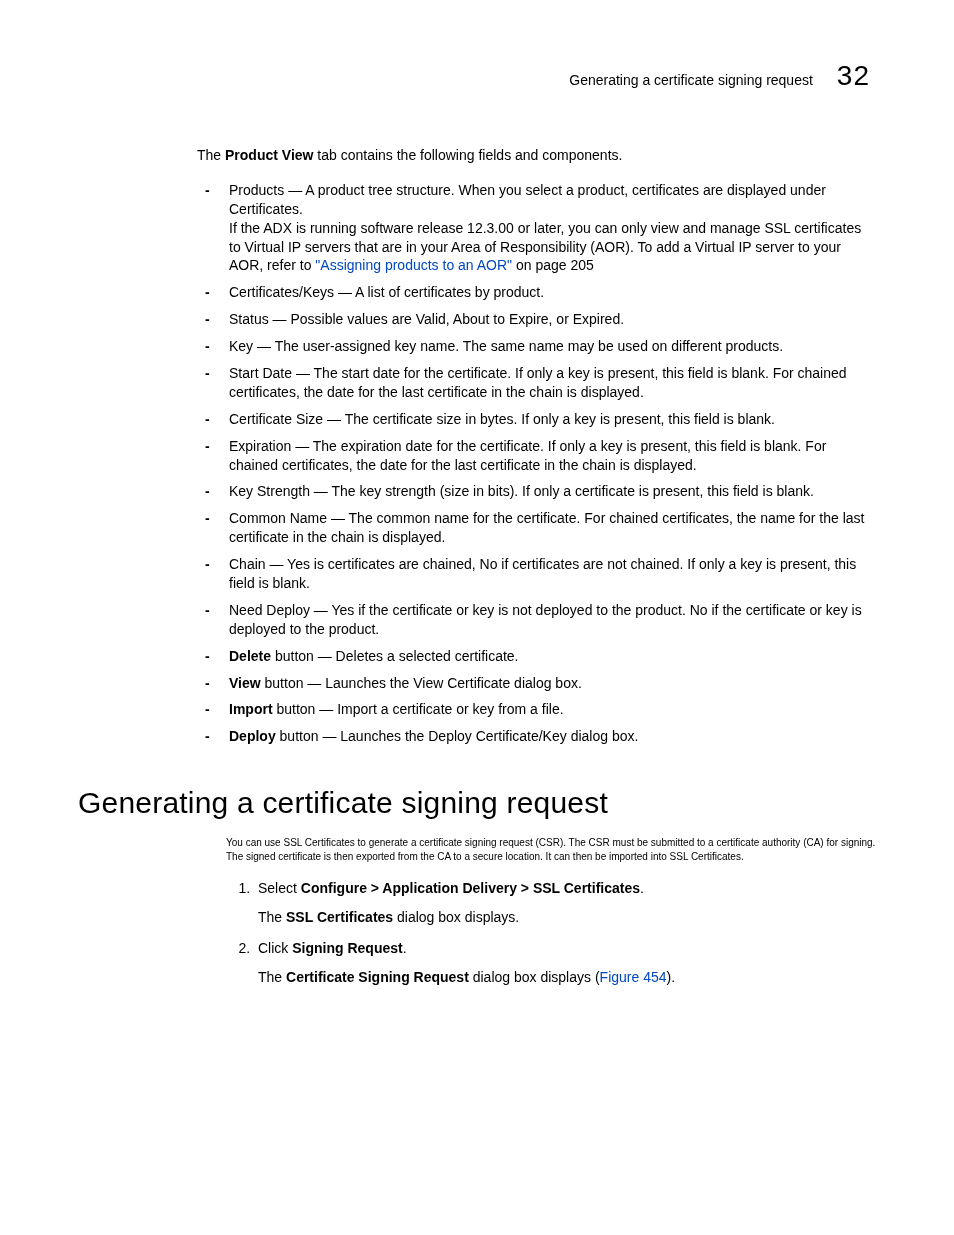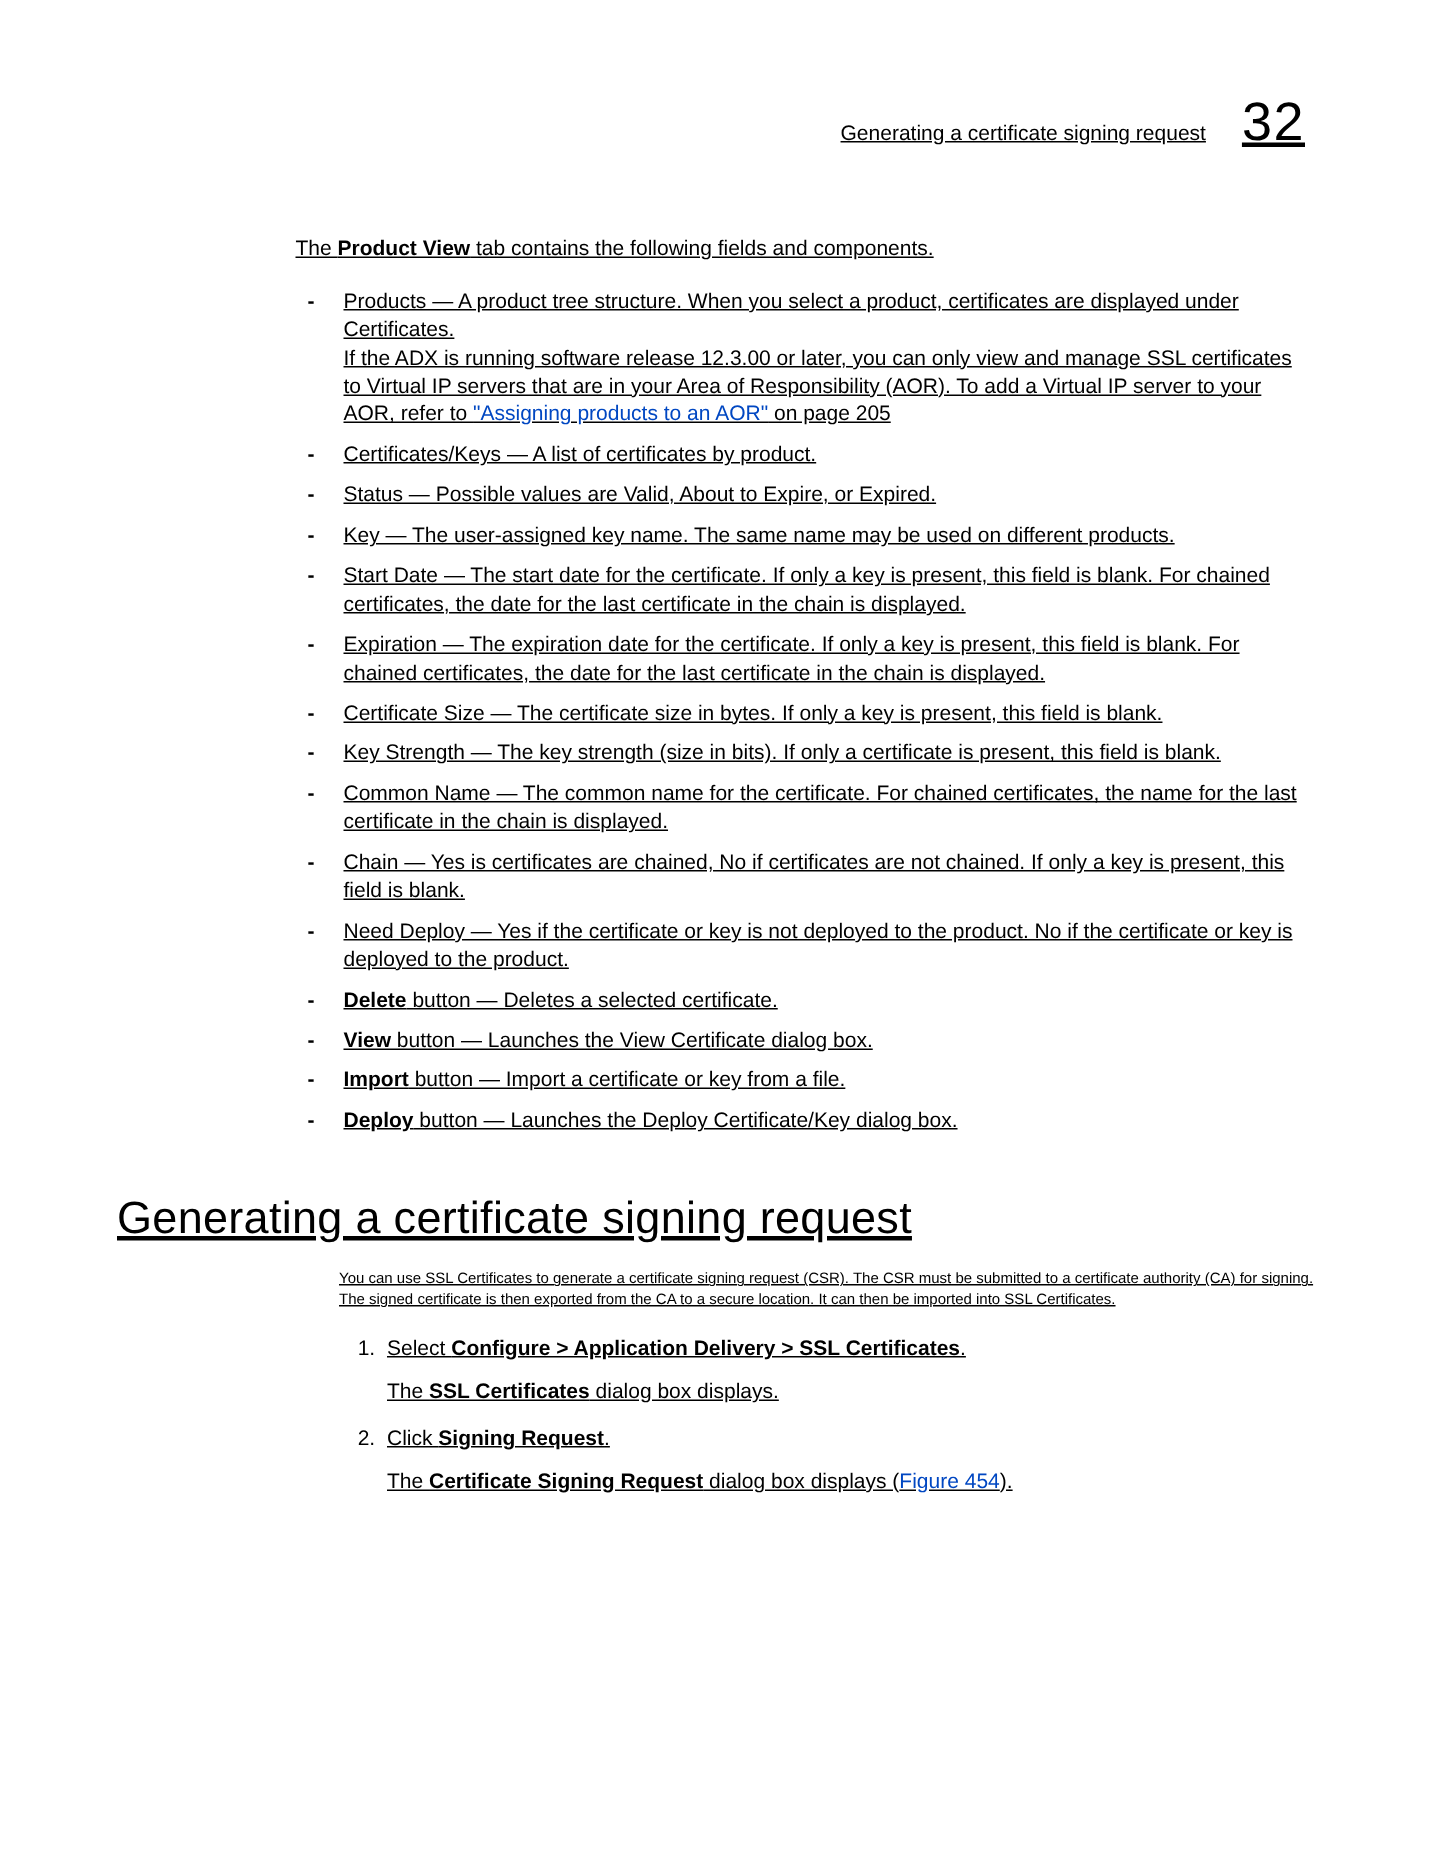--- a/index.html
+++ b/index.html
@@ -8,36 +8,35 @@
     background: #ffffff;
     font-family: Arial, Helvetica, sans-serif;
     color: #000000;
   }
   .page {
     width: 954px;
     height: 1088px;
     box-sizing: border-box;
     padding: 60px 78px 60px 78px;
     position: relative;
-    text-decoration: underline;
   }
   .running-head {
     display: flex;
     justify-content: flex-end;
     align-items: baseline;
     gap: 24px;
     margin-bottom: 54px;
     padding-right: 6px;
   }
   .running-title {
     font-size: 14px;
     color: #000;
   }
   .running-number {
-    font-size: 36px;
+    font-size: 28px;
     font-weight: 400;
     font-family: "Helvetica Neue", Arial, sans-serif;
     letter-spacing: 1px;
   }
   .body-col {
     margin-left: 119px;
     font-size: 14px;
     line-height: 1.35;
   }
   .intro-line {
@@ -111,22 +110,22 @@
 
     <ul class="dash-list">
       <li>
         <span>Products — A product tree structure. When you select a product, certificates are displayed under Certificates.</span><br>
         <span>If the ADX is running software release 12.3.00 or later, you can only view and manage SSL certificates to Virtual IP servers that are in your Area of Responsibility (AOR). To add a Virtual IP server to your AOR, refer to </span><a href="#" class="link">"Assigning products to an AOR"</a><span> on page 205</span>
       </li>
       <li><span>Certificates/Keys — A list of certificates by product.</span></li>
       <li><span>Status — Possible values are Valid, About to Expire, or Expired.</span></li>
       <li><span>Key — The user-assigned key name. The same name may be used on different products.</span></li>
       <li><span>Start Date — The start date for the certificate. If only a key is present, this field is blank. For chained certificates, the date for the last certificate in the chain is displayed.</span></li>
+      <li><span>Certificate Size — The certificate size in bytes. If only a key is present, this field is blank.</span></li>
       <li><span>Expiration — The expiration date for the certificate. If only a key is present, this field is blank. For chained certificates, the date for the last certificate in the chain is displayed.</span></li>
-      <li><span>Certificate Size — The certificate size in bytes. If only a key is present, this field is blank.</span></li>
       <li><span>Key Strength — The key strength (size in bits). If only a certificate is present, this field is blank.</span></li>
       <li><span>Common Name — The common name for the certificate. For chained certificates, the name for the last certificate in the chain is displayed.</span></li>
       <li><span>Chain — Yes is certificates are chained, No if certificates are not chained. If only a key is present, this field is blank.</span></li>
       <li><span>Need Deploy — Yes if the certificate or key is not deployed to the product. No if the certificate or key is deployed to the product.</span></li>
       <li><span class="strong">Delete</span><span> button — Deletes a selected certificate.</span></li>
       <li><span class="strong">View</span><span> button — Launches the View Certificate dialog box.</span></li>
       <li><span class="strong">Import</span><span> button — Import a certificate or key from a file.</span></li>
       <li><span class="strong">Deploy</span><span> button — Launches the Deploy Certificate/Key dialog box.</span></li>
     </ul>
 

